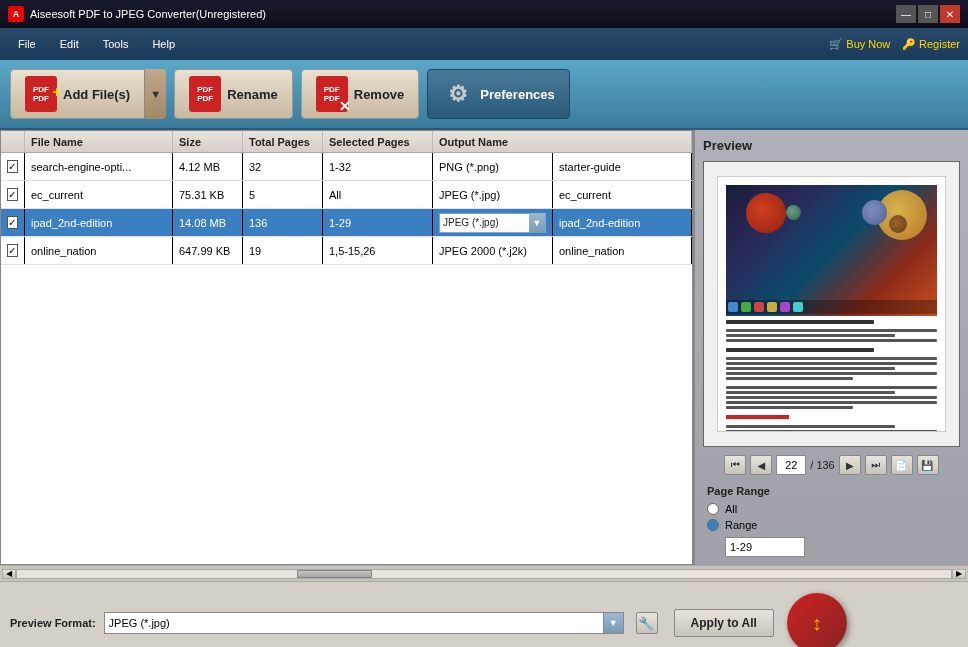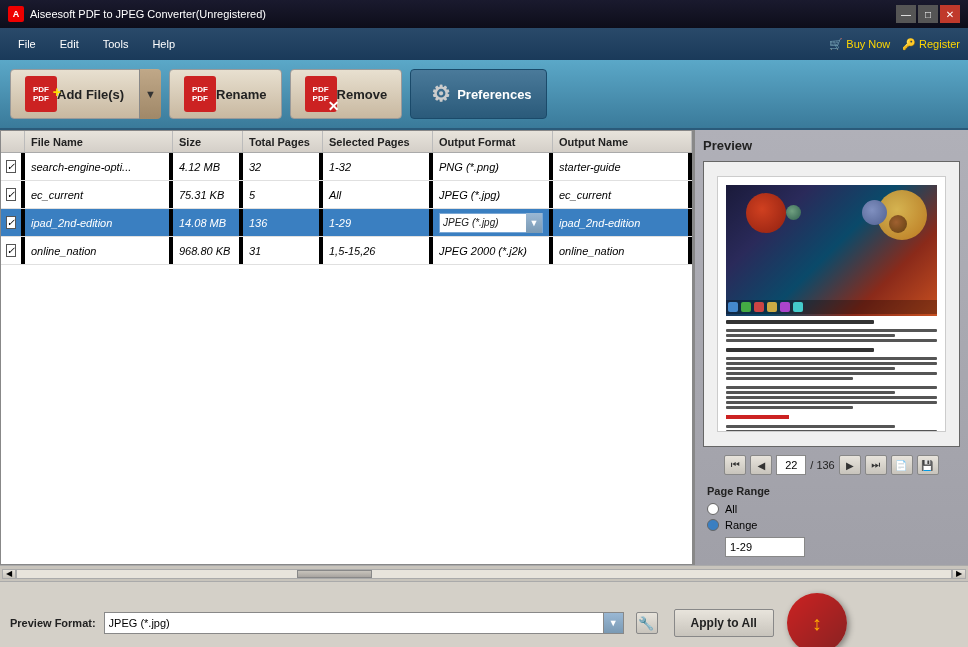--- a/index.html
+++ b/index.html
@@ -51,20 +51,21 @@
       height: 70px;
       display: flex;
       align-items: center;
       padding: 8px 10px;
       gap: 8px;
       border-bottom: 2px solid #2a5a7a;
     }
     .toolbar-btn {
       display: flex;
       align-items: center;
+      gap: 6px;
       background: linear-gradient(to bottom, #e8e0d0, #c8b8a0);
       border: 1px solid #999;
       border-radius: 4px;
       padding: 6px 14px;
       cursor: pointer;
       font-size: 13px;
       font-weight: bold;
       color: #222;
       height: 50px;
       min-width: 100px;
@@ -153,29 +154,28 @@
     .table-row {
       display: flex;
       align-items: center;
       height: 28px;
       border-bottom: 1px solid #e0e0e0;
     }
     .table-row.selected { background: #3a7fc1; color: #fff; }
     .td {
       font-size: 11px;
       padding: 0 6px;
-      border-right: 4px solid #000000;
+      border-right: 1px solid #000000;
       height: 100%;
       display: flex;
       align-items: center;
       flex-shrink: 0;
       overflow: hidden;
       white-space: nowrap;
       text-overflow: ellipsis;
-      font-style: italic;
     }
     .td.check { width: 24px; justify-content: center; }
     .td.name { width: 148px; }
     .td.size { width: 70px; text-align: center; }
     .td.total-pages { width: 80px; }
     .td.selected-pages { width: 110px; }
     .td.output-format { width: 120px; position: relative; }
     .td.output-name { flex: 1; }
     .format-dropdown {
       display: flex;
@@ -546,21 +546,20 @@
 
 <div class="main-area">
 
   <div class="file-table-area">
     <div class="table-header">
       <div class="th check"></div>
       <div class="th name">File Name</div>
       <div class="th size">Size</div>
       <div class="th total-pages">Total Pages</div>
       <div class="th selected-pages">Selected Pages</div>
-      <div class="th output-format">Output Format</div>
       <div class="th output-name">Output Name</div>
     </div>
     <div class="table-body">
 
       <div class="table-row">
         <div class="td check">
             <div class="checkbox checked"></div>
           </div>
         <div class="td name">search-engine-opti...</div>
         <div class="td size">4.12 MB</div>
@@ -597,22 +596,22 @@
           </div>
         </div>
         <div class="td output-name">ipad_2nd-edition</div>
       </div>
 
       <div class="table-row">
         <div class="td check">
             <div class="checkbox checked"></div>
           </div>
         <div class="td name">online_nation</div>
-        <div class="td size">968.80 KB</div>
-        <div class="td total-pages">31</div>
+        <div class="td size">647.99 KB</div>
+        <div class="td total-pages">19</div>
         <div class="td selected-pages">1,5-15,26</div>
         <div class="td output-format">JPEG 2000 (*.j2k)</div>
         <div class="td output-name">online_nation</div>
       </div>
     </div>
   </div>
 
   <div class="preview-panel">
     <div class="preview-title">Preview</div>
     <div class="preview-image-area">

